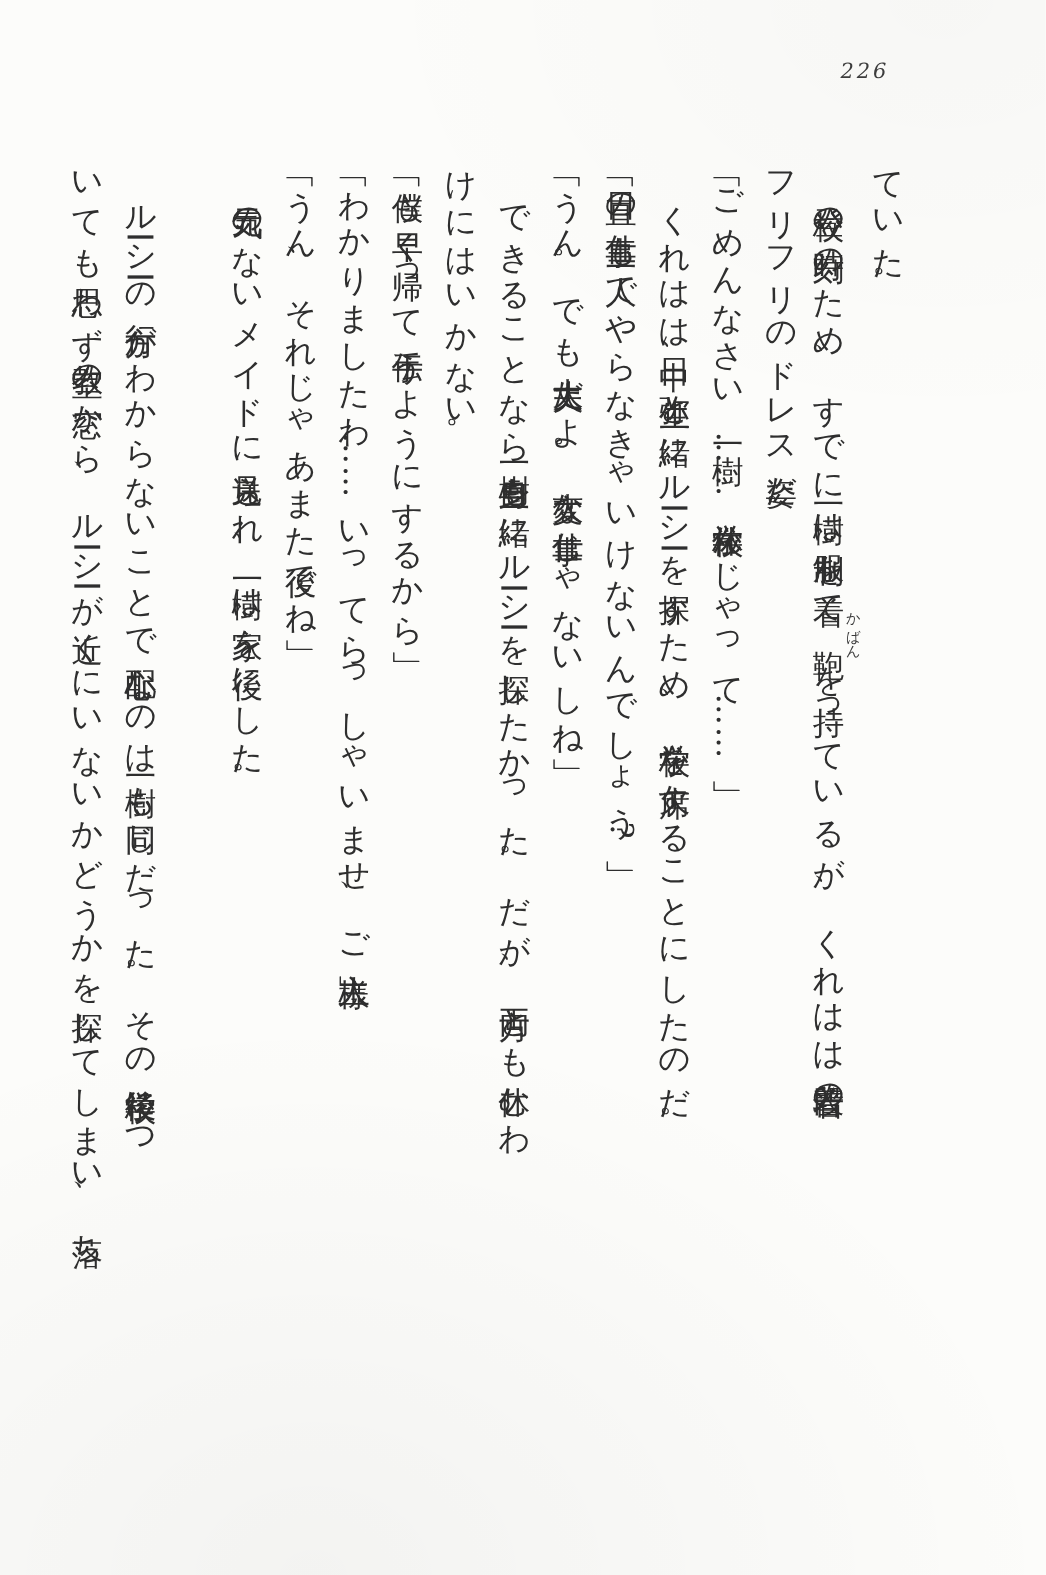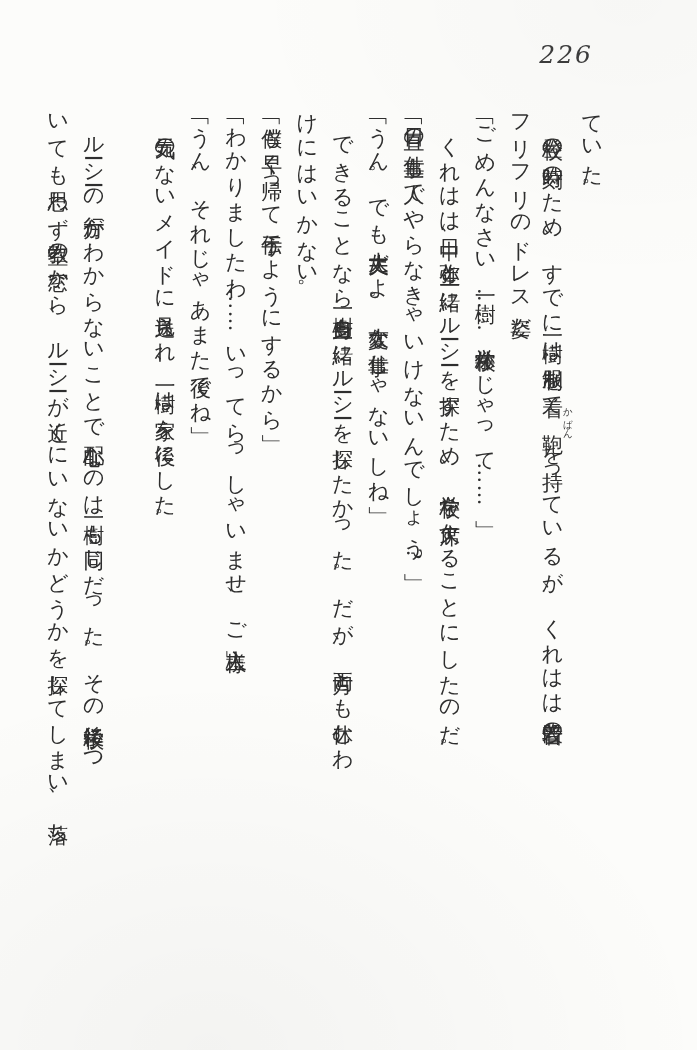--- a/index.html
+++ b/index.html
@@ -22,21 +22,21 @@
     background:
       radial-gradient(ellipse 120% 60% at 30% 100%, rgba(0,0,0,0.035), rgba(0,0,0,0) 60%),
       radial-gradient(ellipse 80% 40% at 90% 0%, rgba(0,0,0,0.02), rgba(0,0,0,0) 70%);
     pointer-events: none;
   }
   .page-number {
     position: absolute;
     top: 40px;
     right: 104px;
     font-style: italic;
-    font-size: 25px;
+    font-size: 14px;
     letter-spacing: 2px;
     color: #3c3c3c;
   }
   .text-block {
     position: absolute;
     top: 100px;
     right: 88px;
     height: 848px;
     writing-mode: vertical-rl;
     text-orientation: mixed;

